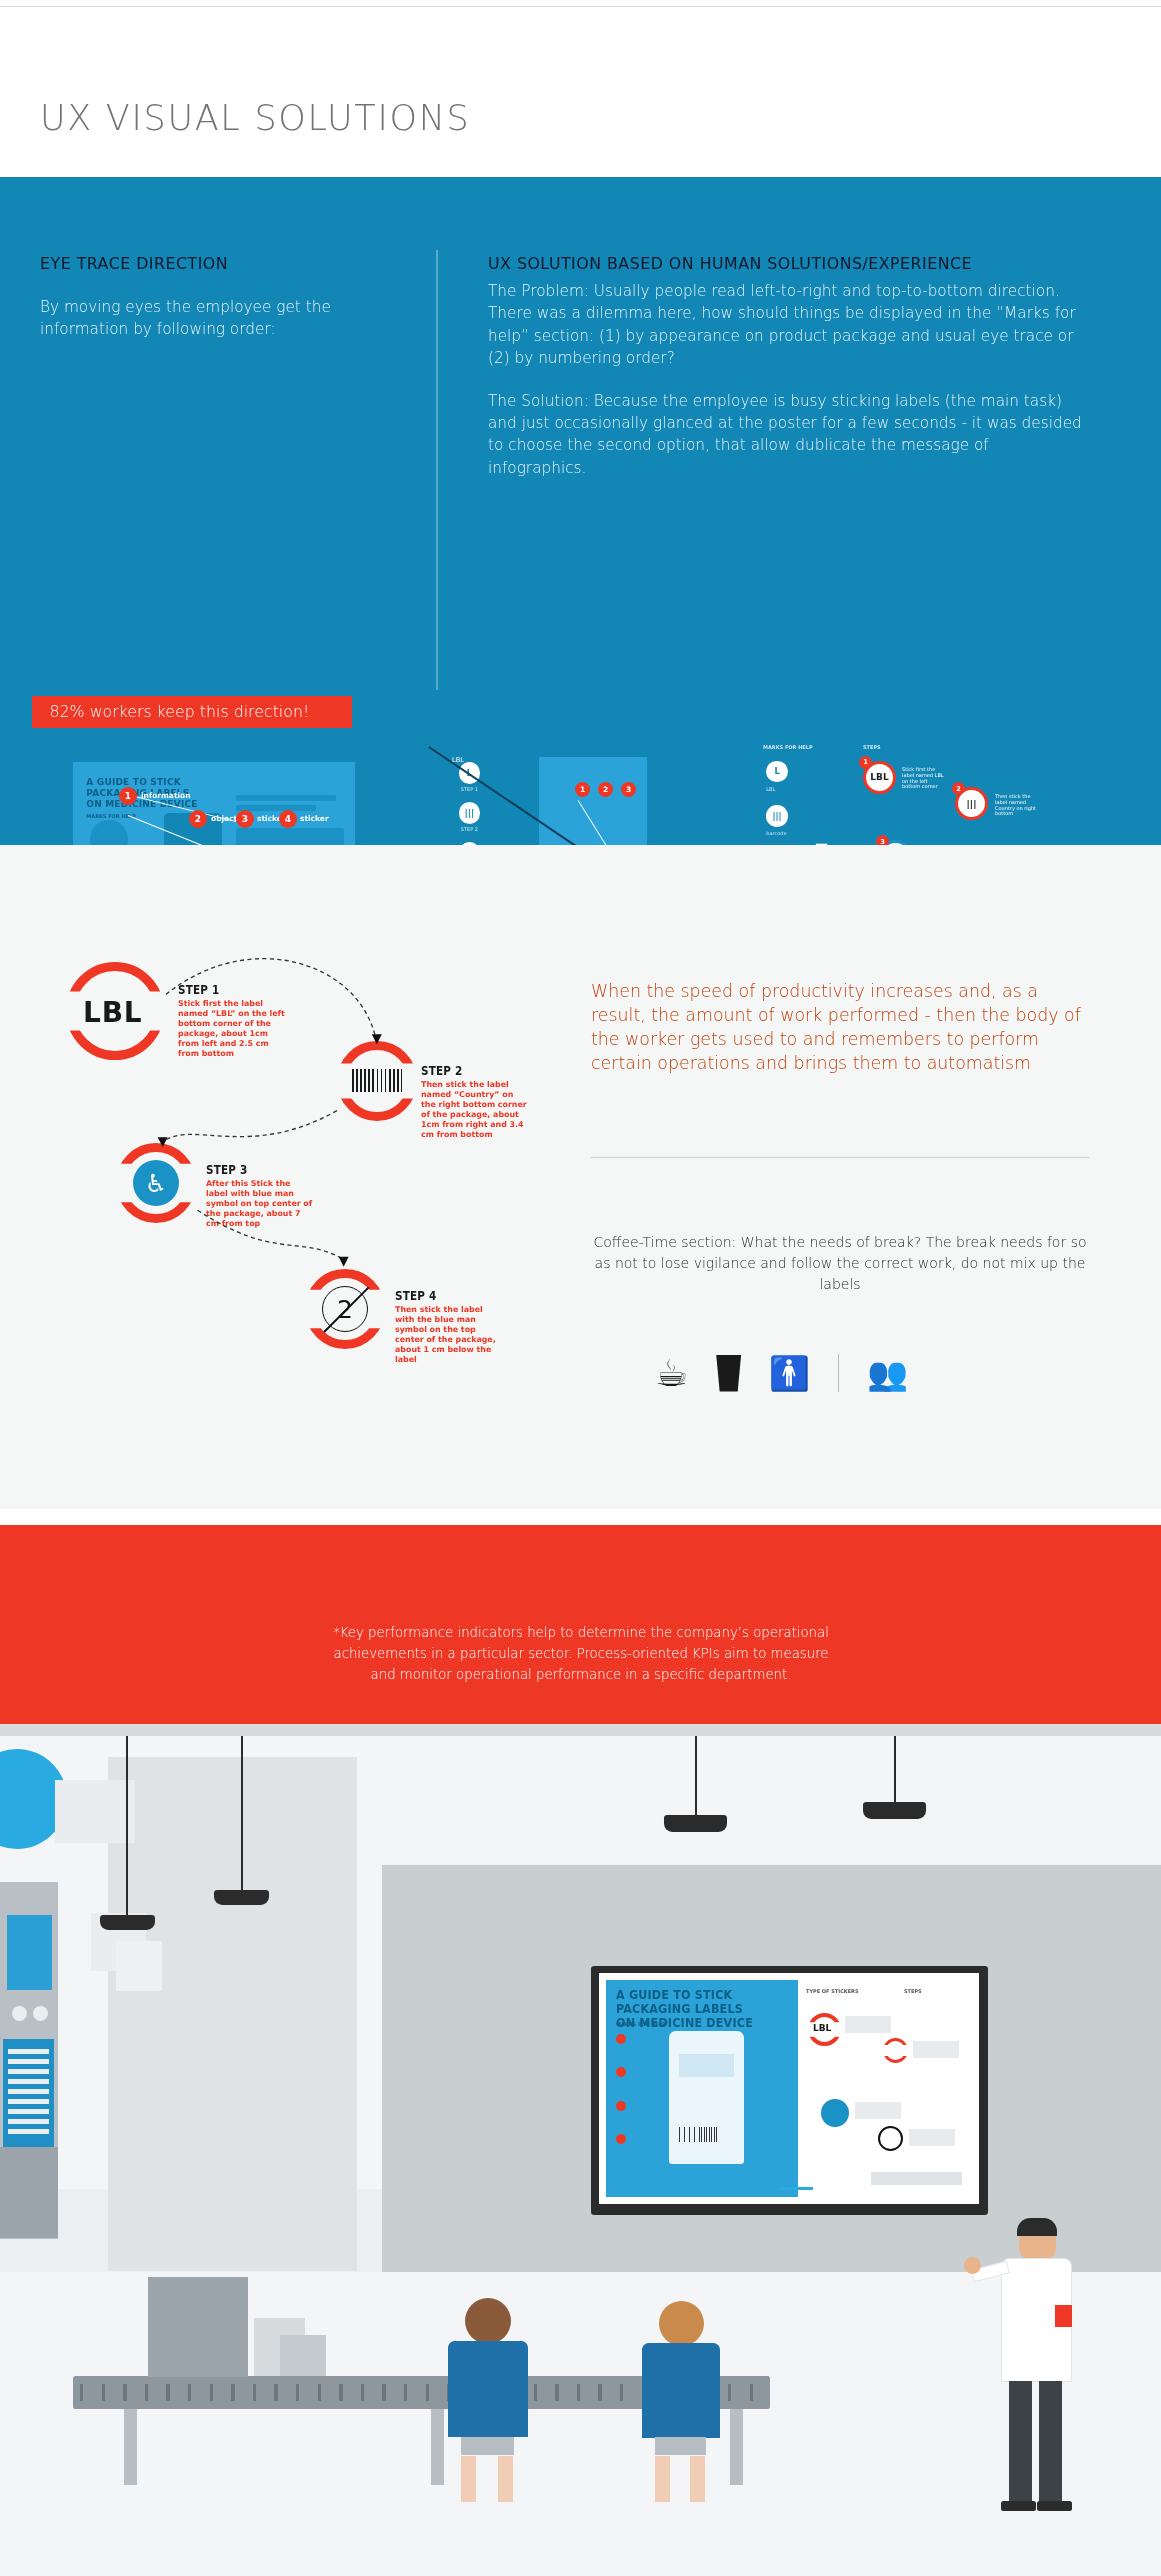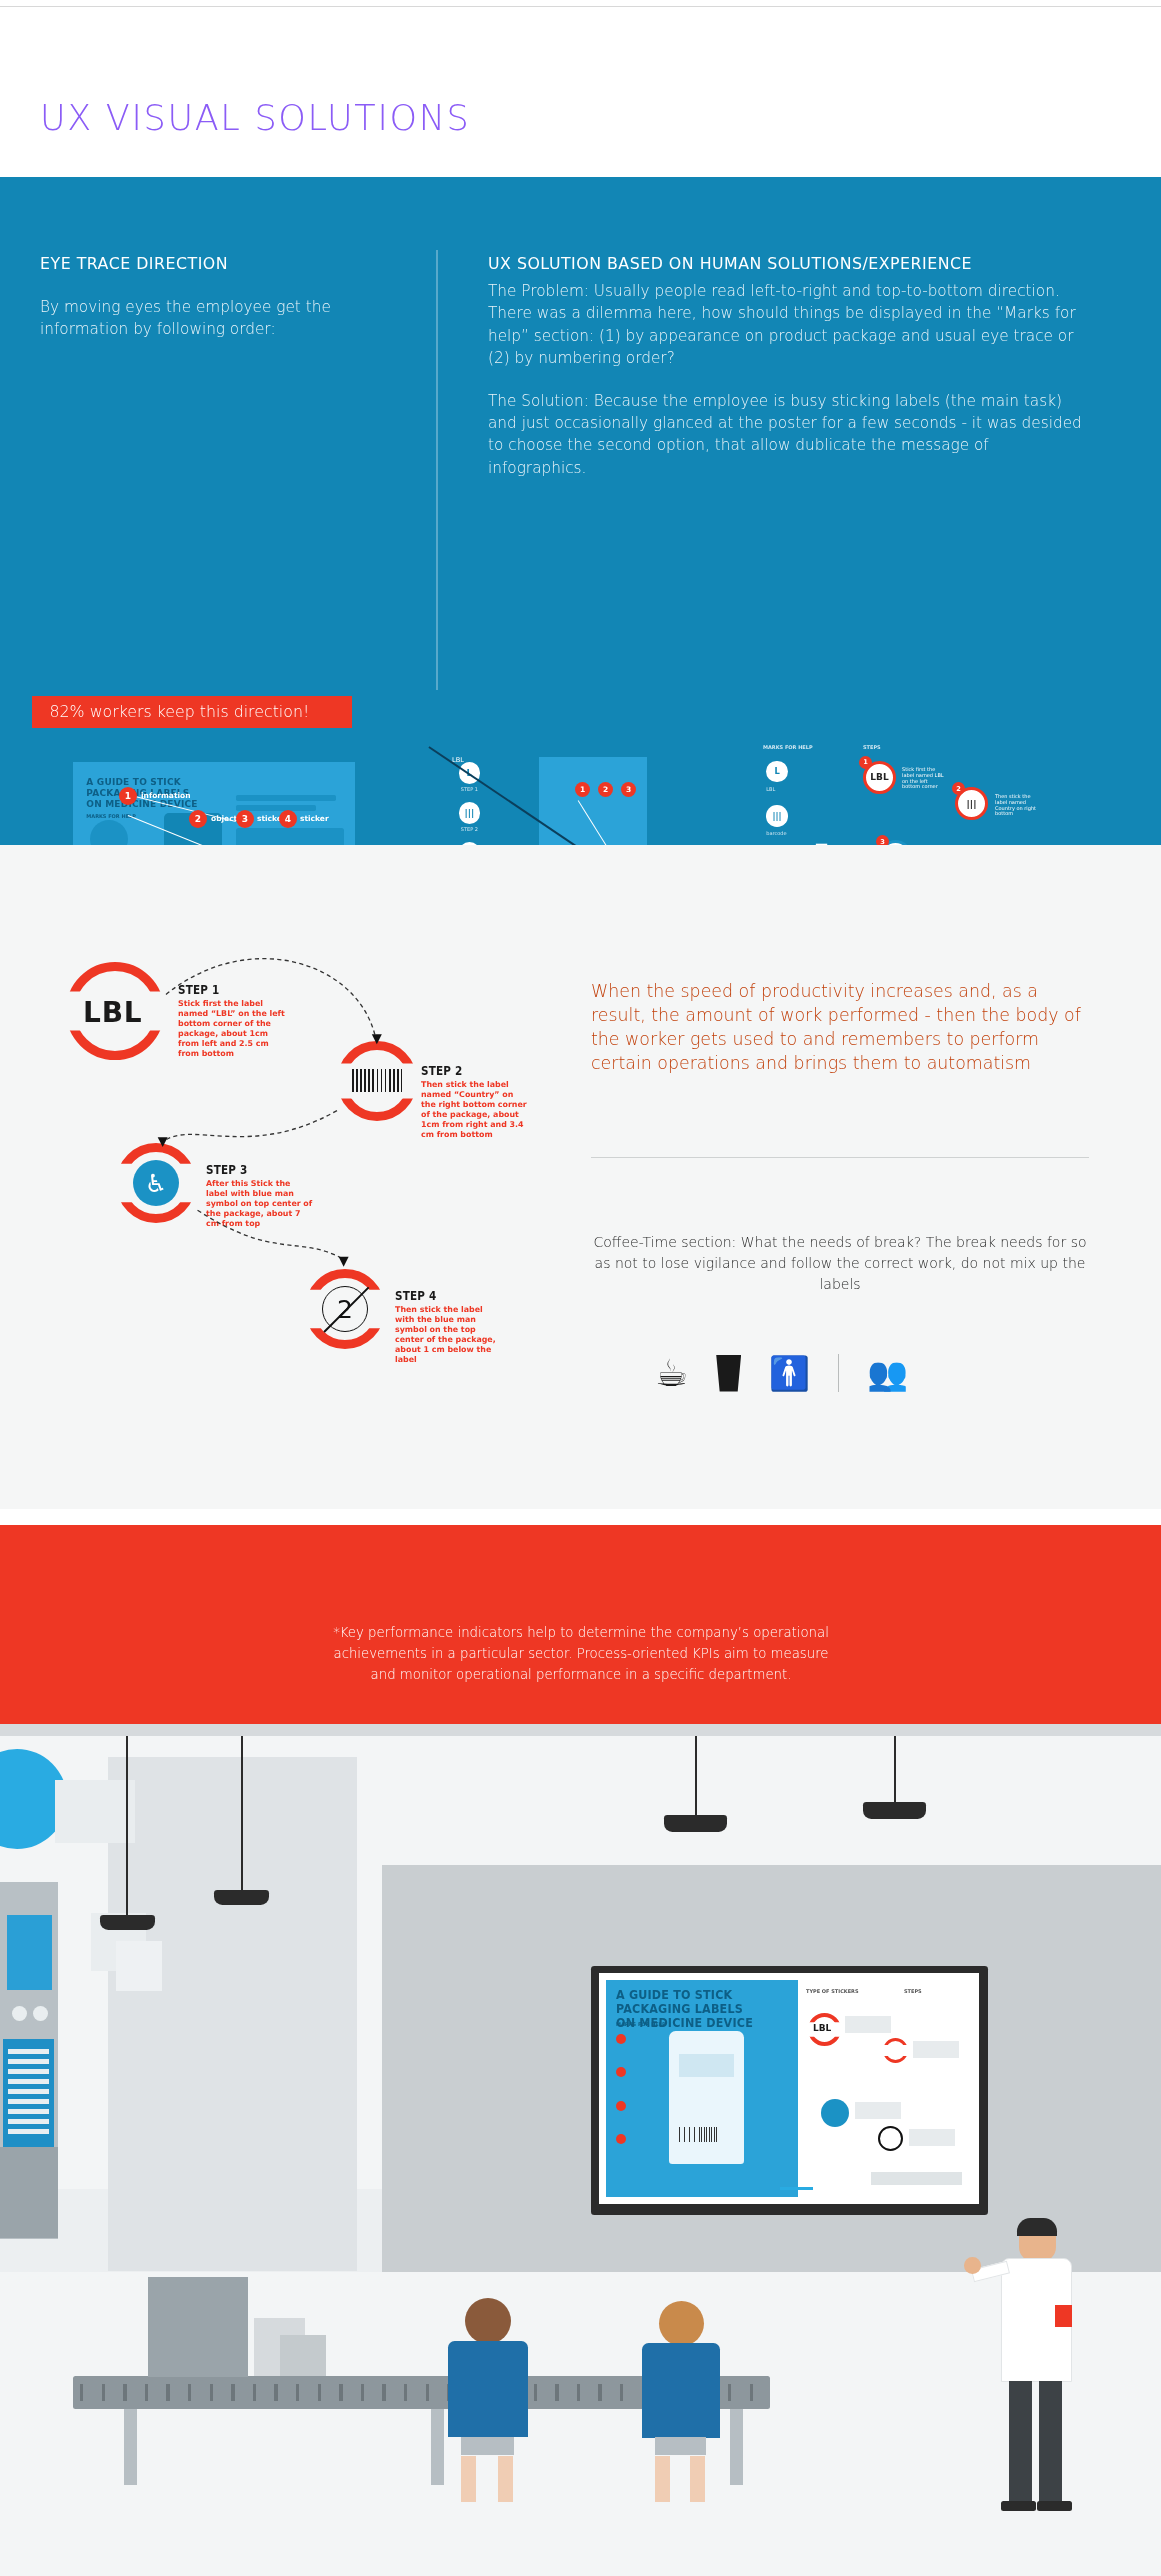--- a/index.html
+++ b/index.html
@@ -8,31 +8,31 @@
     background: #ffffff;
     font-family: "Liberation Sans", sans-serif;
     position: relative; overflow: hidden;
   }
   .page { position: relative; width: 1161px; height: 2576px; }
 
   
   .topbar { position:absolute; top:0; left:0; width:1161px; height:6.6px; border-bottom:0.8px solid #d8d8d8; }
   .title {
     position:absolute; left:40px; top:98px;
-    font-size:35px; letter-spacing:1.7px; color:#8b5cf6;
+    font-size:35px; letter-spacing:1.7px; color:#737373;
     font-weight:300; font-family:"DejaVu Sans", sans-serif;
   }
 
   
   .blue {
     position:absolute; left:0; top:177px; width:1161px; height:668px;
     background:#1286b5;
   }
   .col-head {
-    color:#ffffff; font-size:15.8px; letter-spacing:0.5px; font-weight:400;
+    color:#0f172a; font-size:15.8px; letter-spacing:0.5px; font-weight:400;
     font-family:"DejaVu Sans", sans-serif;
   }
   .blue-left { position:absolute; left:40px; top:77px; width:365px; }
   .blue-right { position:absolute; left:488px; top:77px; width:597px; }
   .divider { position:absolute; left:436px; top:73px; width:1.7px; height:440px; background:#58a9cb; }
 
   .body-txt { color:#eaf4f9; font-size:15.3px; line-height:22.4px; font-family:"DejaVu Sans", sans-serif; font-weight:300; }
   .blue-left .body-txt { margin-top:23px; }
   .blue-right .body-txt { margin-top:7px; }
   .blue-right .body-txt + .body-txt { margin-top:20px; }

